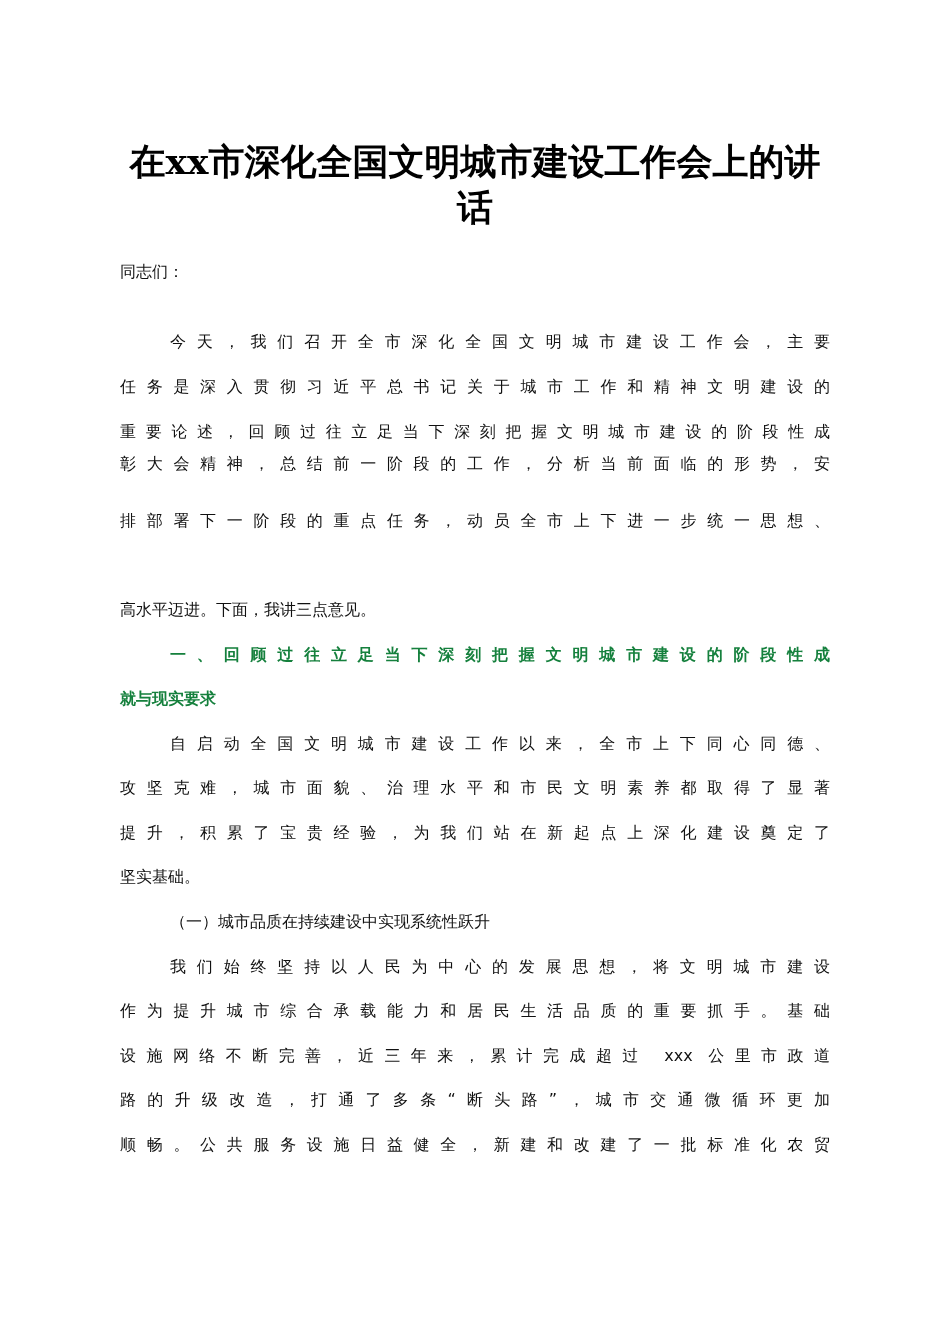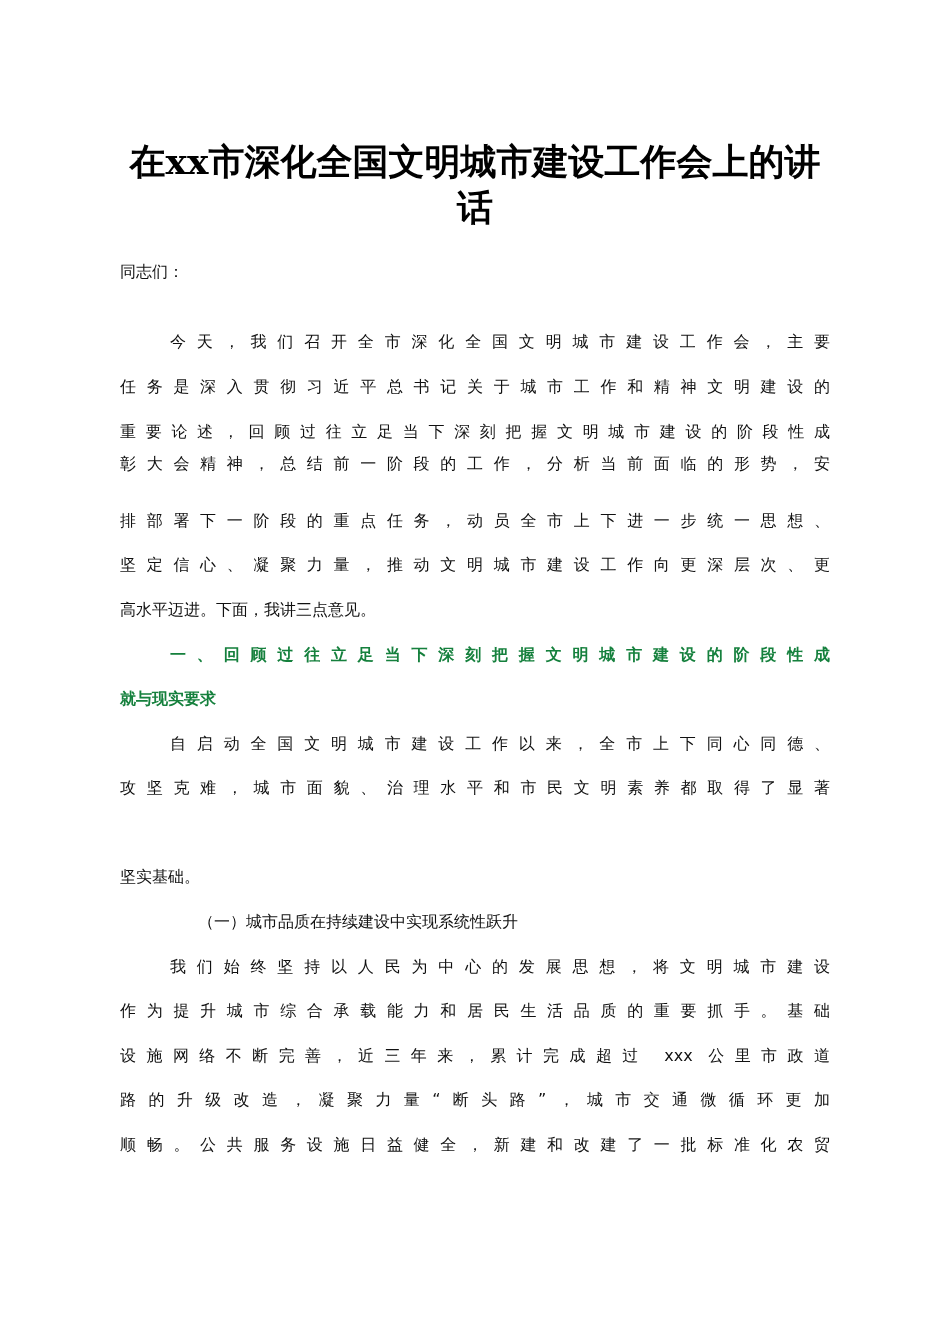--- a/index.html
+++ b/index.html
@@ -13,49 +13,49 @@
   }
   .line {
     position: absolute; left: 120px; width: 710px;
     font-family: "DejaVu Sans", "Liberation Sans", sans-serif;
     font-size: 16px; color: #111; white-space: nowrap;
     text-align: justify; text-align-last: justify;
     height: 32px; line-height: 32px;
   }
   .line.last { text-align-last: left; }
   .line.indent { left: 170px; width: 660px; }
-  .line.sub { left: 170px; width: 600px; text-align-last: left; margin-left: 28px; }
+  .line.sub { left: 170px; width: 600px; text-align-last: left; }
   .line.heading { font-weight: bold; color: #15803d; }
 </style>
 </head>
 <body>
 
 <div class="page">
   <div class="title">
     <div>在xx市深化全国文明城市建设工作会上的讲</div>
     <div>话</div>
   </div>
 
   <div class="line last" style="top:256px">同志们：</div>
 
   <div class="line indent" style="top:326px">今天，我们召开全市深化全国文明城市建设工作会，主要</div>
   <div class="line" style="top:371px">任务是深入贯彻习近平总书记关于城市工作和精神文明建设的</div>
   <div class="line" style="top:416px">重要论述，回顾过往立足当下深刻把握文明城市建设的阶段性成</div>
   <div class="line" style="top:448px">彰大会精神，总结前一阶段的工作，分析当前面临的形势，安</div>
   <div class="line" style="top:505px">排部署下一阶段的重点任务，动员全市上下进一步统一思想、</div>
-  <div class="line" style="top:549px">坚定信心、凝聚力量，推动文明城市建设工作向更深层次、更</div>
   <div class="line last" style="top:594px">高水平迈进。下面，我讲三点意见。</div>
 
   <div class="line indent heading" style="top:639px">一、回顾过往立足当下深刻把握文明城市建设的阶段性成</div>
   <div class="line heading last" style="top:683px">就与现实要求</div>
 
   <div class="line indent" style="top:728px">自启动全国文明城市建设工作以来，全市上下同心同德、</div>
   <div class="line" style="top:772px">攻坚克难，城市面貌、治理水平和市民文明素养都取得了显著</div>
+  <div class="line" style="top:817px">提升，积累了宝贵经验，为我们站在新起点上深化建设奠定了</div>
   <div class="line last" style="top:861px">坚实基础。</div>
 
   <div class="line sub" style="top:906px">（一）城市品质在持续建设中实现系统性跃升</div>
 
   <div class="line indent" style="top:951px">我们始终坚持以人民为中心的发展思想，将文明城市建设</div>
   <div class="line" style="top:995px">作为提升城市综合承载能力和居民生活品质的重要抓手。基础</div>
   <div class="line" style="top:1040px">设施网络不断完善，近三年来，累计完成超过 xxx 公里市政道</div>
-  <div class="line" style="top:1084px">路的升级改造，凝聚力量“断头路”，城市交通微循环更加</div>
+  <div class="line" style="top:1084px">路的升级改造，打通了多条“断头路”，城市交通微循环更加</div>
   <div class="line" style="top:1129px">顺畅。公共服务设施日益健全，新建和改建了一批标准化农贸</div>
 </div>
 
 </body></html>

